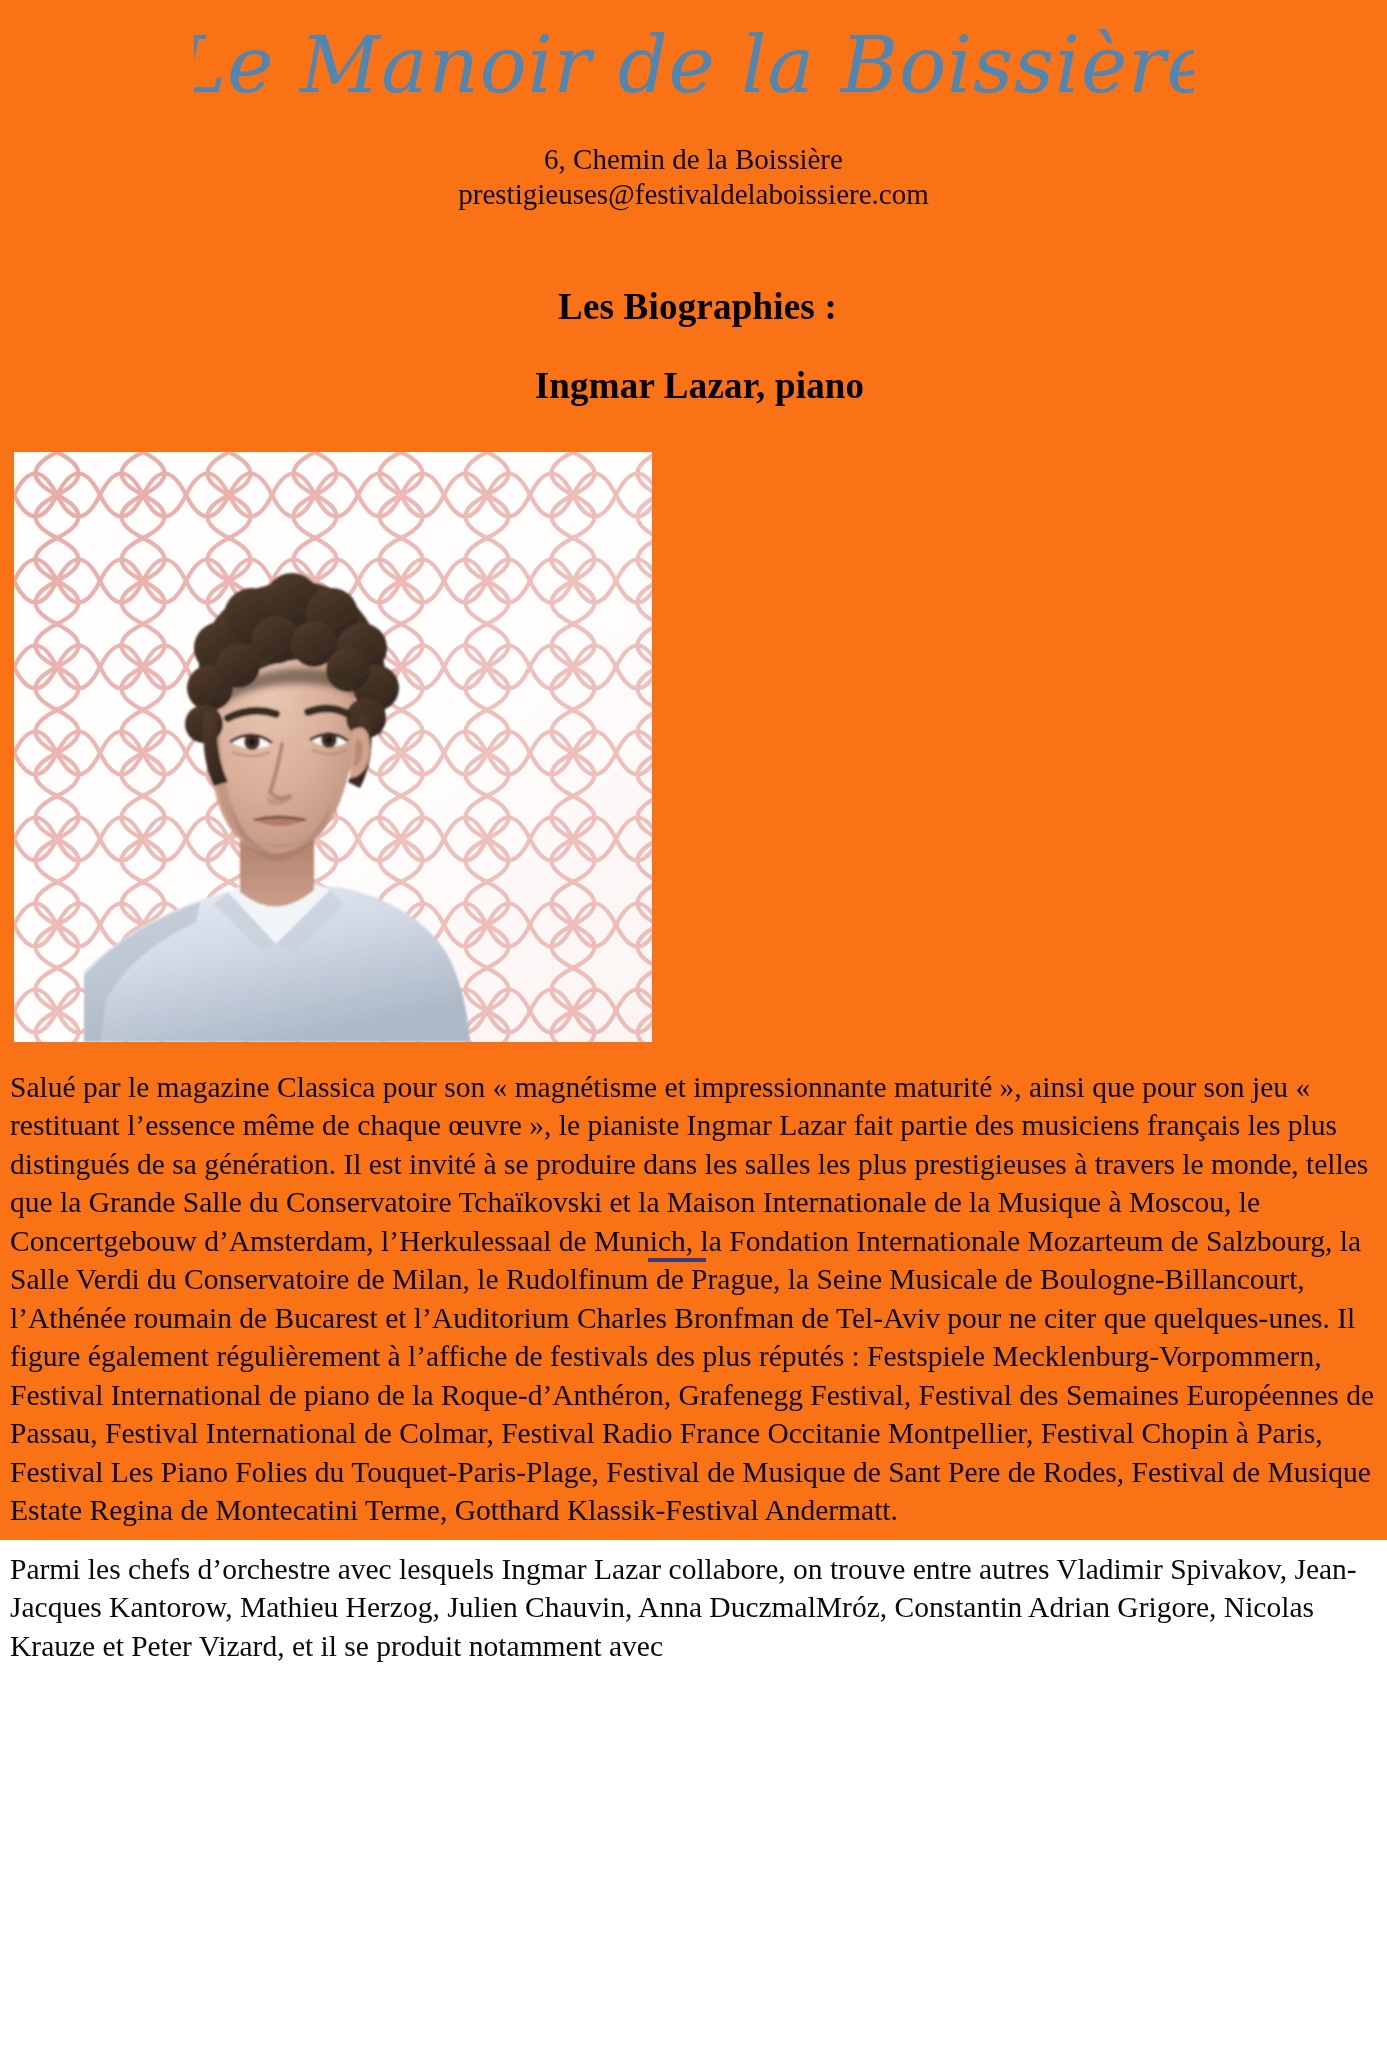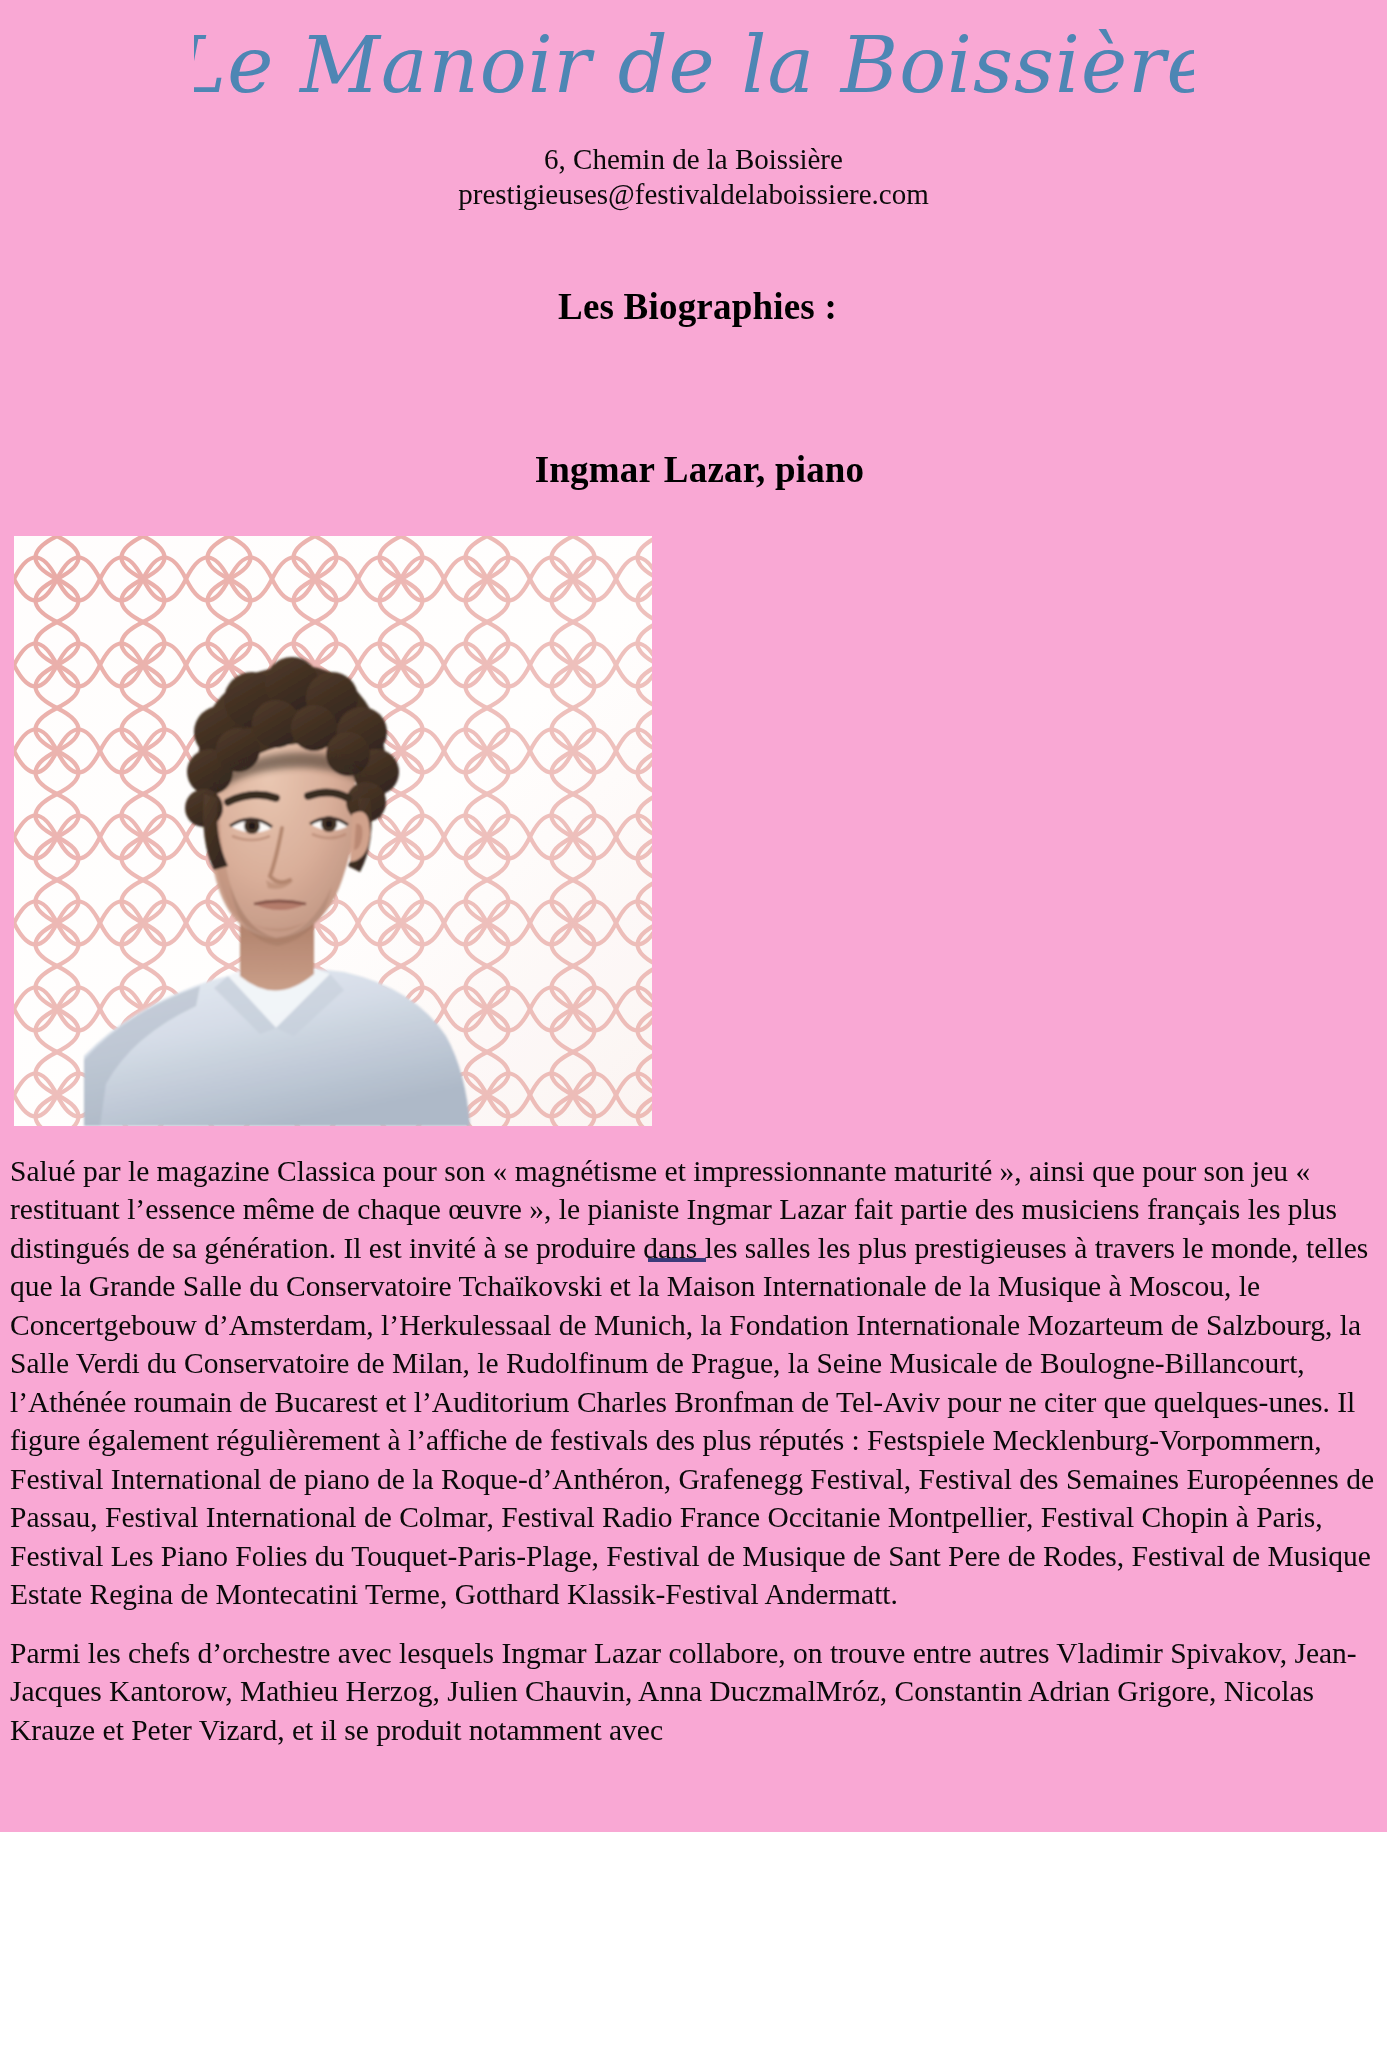--- a/index.html
+++ b/index.html
@@ -11,23 +11,23 @@
     width: 1387px;
     height: 2048px;
     overflow: hidden;
     font-family: "Liberation Serif", "DejaVu Serif", serif;
     color: #000000;
     position: relative;
   }
 
   .page {
     width: 1387px;
-    height: 1832px;
+    height: 1540px;
     position: relative;
-    background: #f9a8d4;
+    background: #f97316;
   }
 
   
   .logo-band {
     width: 100%;
     padding-top: 18px;
     text-align: center;
   }
   .logo-wordmark {
     display: block;
@@ -63,21 +63,21 @@
     font-size: 37px;
     font-weight: bold;
     margin-top: 72px;
     letter-spacing: 0.2px;
     margin-left: 8px;
   }
   .heading-secondary {
     text-align: center;
     font-size: 37px;
     font-weight: bold;
-    margin-top: 120px;
+    margin-top: 36px;
     letter-spacing: 0.2px;
     padding-left: 12px;
   }
 
   
   .photo-wrap {
     margin-top: 45px;
     margin-left: 14px;
     width: 638px;
     height: 590px;

